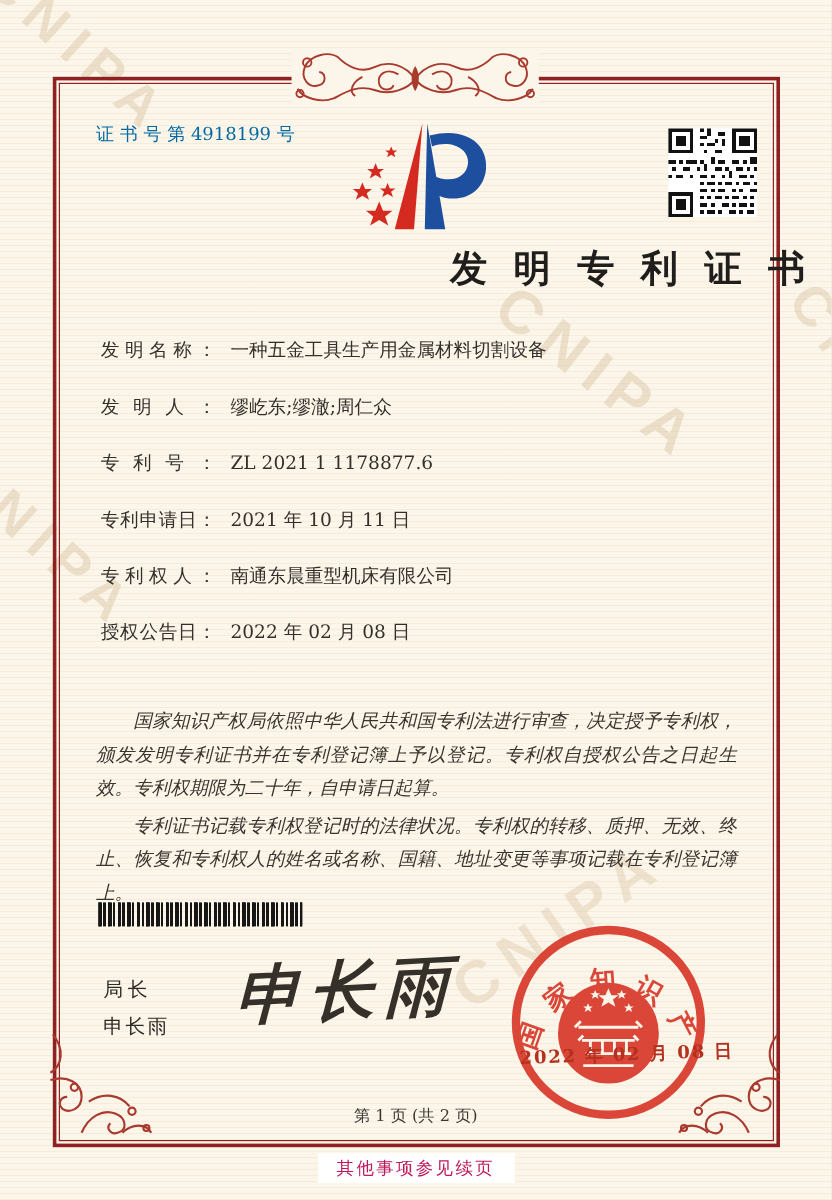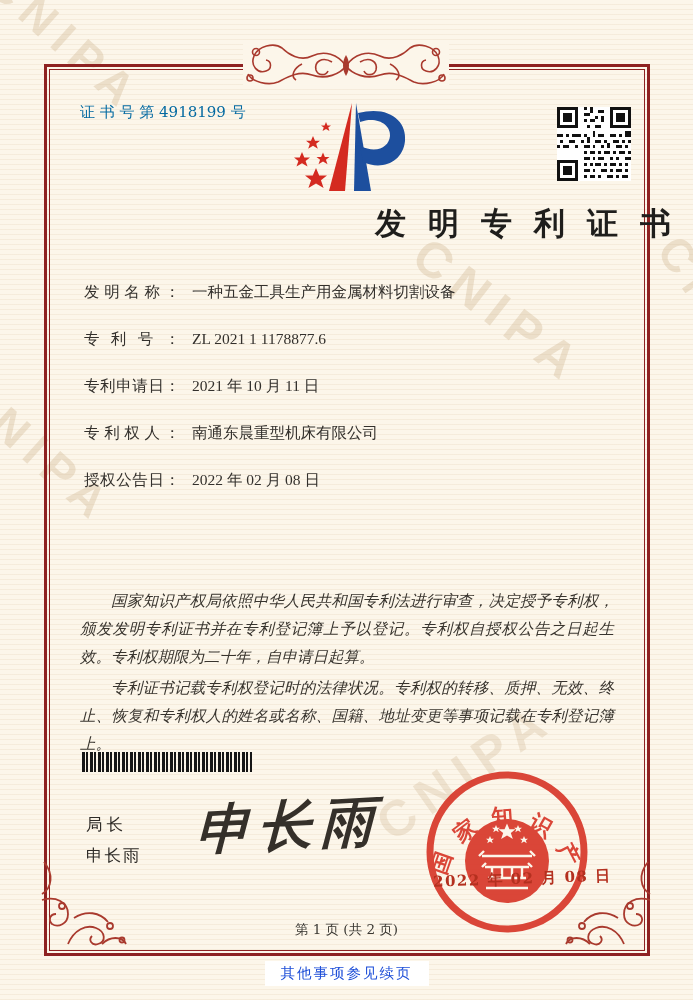--- a/index.html
+++ b/index.html
@@ -32,21 +32,21 @@
   .orn-top{left:243px; top:42px; background:var(--paper,#fcf6ea);}
   .orn-bl{left:36px;  top:856px;}
   .orn-br{left:560px; top:856px;}
   .cert-no{position:absolute; z-index:2; left:80px; top:103px; font-size:15px; color:#0369a1;}
   .logo{position:absolute; z-index:2; left:283px; top:99px;}
   .qr{position:absolute; z-index:2; left:557px; top:107px;}
   .title{
     position:absolute; z-index:2; left:0; right:0; top:203px; text-align:right;
     font-size:31px; font-weight:bold; letter-spacing:22px; text-indent:22px; color:#1f1e1c;
   }
-  .fields{position:absolute; z-index:2; left:84px; top:282px; width:545px; font-size:15.5px;font-family:Liberation Serif, serif;}
+  .fields{position:absolute; z-index:2; left:84px; top:282px; width:545px; font-size:15.5px;}
   .frow{display:flex; align-items:baseline; margin-bottom:26px; position:relative; white-space:nowrap;}
   .flabel{display:inline-block; width:96px; text-align:justify; text-align-last:justify; flex:0 0 96px;}
   .fvalue{margin-left:12px;text-align:center;}
   .pair2{position:absolute; left:256px; top:0; display:flex; align-items:baseline;}
   .paras{
     position:absolute; z-index:2; left:77px; top:584px; width:540px;
     font-size:15.5px; line-height:28px; font-style:italic; color:#38342e;
   }
   .paras p{margin:3px; text-indent:2em; text-align:justify;}
   .barcode{
@@ -63,21 +63,21 @@
     white-space:nowrap;
   }
   .seal{position:absolute; z-index:2; left:422px; top:766px; opacity:.93;}
   .seal-date{
     position:absolute; z-index:3; left:433px; top:869px; width:210px; font-size:15px; font-weight:bold;
     color:#b4301f; letter-spacing:1.5px; transform:rotate(-2deg); white-space:nowrap;
   }
   .page-info{position:absolute; z-index:2; left:0; right:0; top:921px; text-align:center; font-size:13.5px; color:#3a3833;}
   .note-box{
     position:absolute; z-index:2; left:50%; top:961px; transform:translateX(-50%);
-    background:#ffffff; padding:3px 16px; font-size:14.5px; color:#1d4ed8; letter-spacing:2px; white-space:nowrap;
+    background:#ffffff; padding:3px 16px; font-size:14.5px; color:#be185d; letter-spacing:2px; white-space:nowrap;
   }
 </style>
 </head>
 <body>
 
 <div class="page">
 
   <div class="wm wm1">CNIPA</div>
   <div class="wm wm2">CNIPA</div>
   <div class="wm wm3">CNIPA</div>
@@ -175,20 +175,24 @@
   </svg>
 
   <div class="title">发明专利证书</div>
 
   <div class="fields">
     <div class="frow">
       <span class="flabel">发明名称：</span>
       <span class="fvalue">一种五金工具生产用金属材料切割设备</span>
     </div>
     <div class="frow">
+      <span class="flabel">发明人：</span>
+      <span class="fvalue">缪屹东;缪澈;周仁众</span>
+    </div>
+    <div class="frow">
       <span class="flabel">专利号：</span>
       <span class="fvalue">ZL 2021 1 1178877.6</span>
     </div>
     <div class="frow">
       <span class="flabel">专利申请日：</span>
       <span class="fvalue">2021 年 10 月 11 日</span>
     </div>
     <div class="frow">
       <span class="flabel">专利权人：</span>
       <span class="fvalue">南通东晨重型机床有限公司</span>

